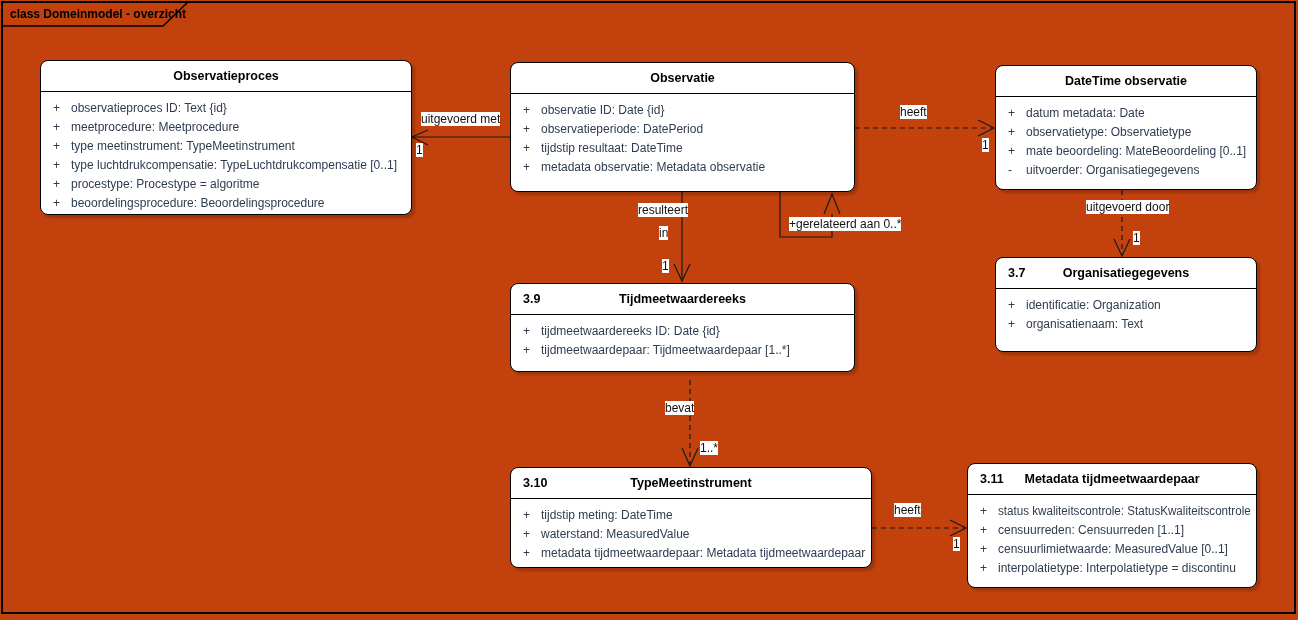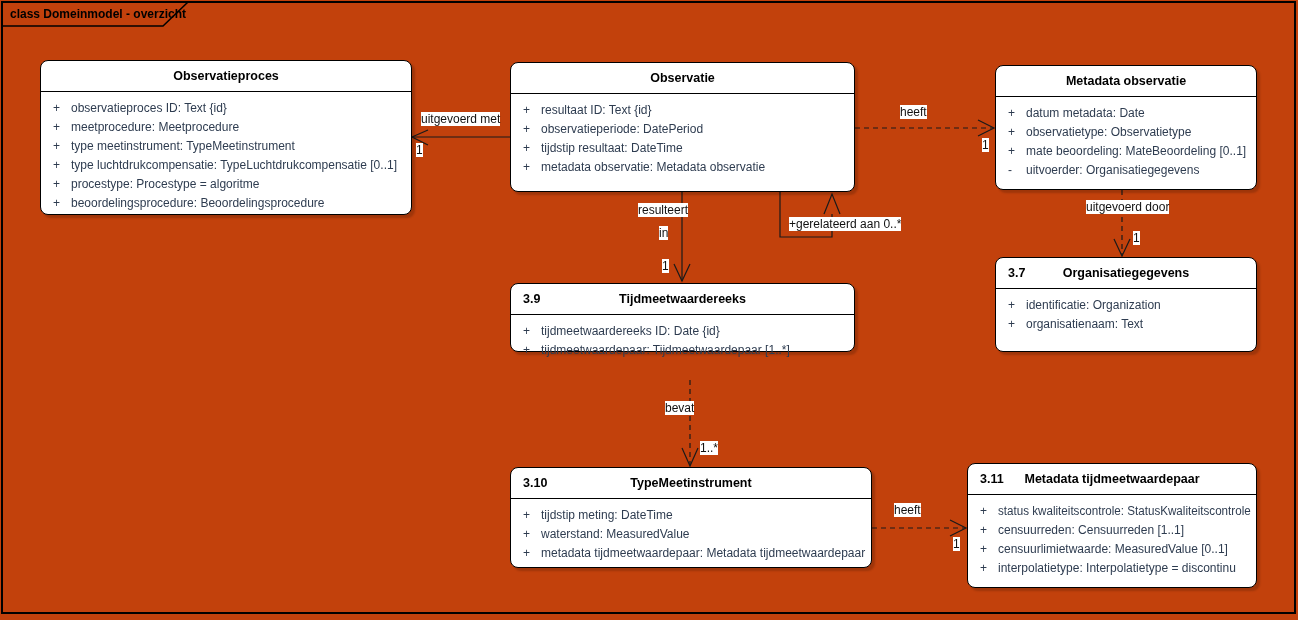--- a/index.html
+++ b/index.html
@@ -109,41 +109,41 @@
   </div>
 
   <div class="cbox" style="left:510px;top:62px;width:345px;height:130px;">
     <div class="ctitle">
       <span class="cnum"></span>
       <span class="cname">Observatie</span>
     </div>
     <div class="cattrs">
         <div class="arow">
         <span class="avis">+</span>
-        <span class="attr-text">resultaat ID: Text {id}</span>
+        <span class="attr-text">observatie ID: Date {id}</span>
       </div>
         <div class="arow">
         <span class="avis">+</span>
         <span class="attr-text">observatieperiode: DatePeriod</span>
       </div>
         <div class="arow">
         <span class="avis">+</span>
         <span class="attr-text">tijdstip resultaat: DateTime</span>
       </div>
         <div class="arow">
         <span class="avis">+</span>
         <span class="attr-text">metadata observatie: Metadata observatie</span>
       </div>
       </div>
   </div>
 
   <div class="cbox" style="left:995px;top:65px;width:262px;height:125px;">
     <div class="ctitle">
       <span class="cnum"></span>
-      <span class="cname">Metadata observatie</span>
+      <span class="cname">DateTime observatie</span>
     </div>
     <div class="cattrs">
         <div class="arow">
         <span class="avis">+</span>
         <span class="attr-text">datum metadata: Date</span>
       </div>
         <div class="arow">
         <span class="avis">+</span>
         <span class="attr-text">observatietype: Observatietype</span>
       </div>
@@ -168,21 +168,21 @@
         <span class="avis">+</span>
         <span class="attr-text">identificatie: Organization</span>
       </div>
         <div class="arow">
         <span class="avis">+</span>
         <span class="attr-text">organisatienaam: Text</span>
       </div>
       </div>
   </div>
 
-  <div class="cbox" style="left:510px;top:283px;width:345px;height:69px;">
+  <div class="cbox" style="left:510px;top:283px;width:345px;height:89px;">
     <div class="ctitle">
       <span class="cnum">3.9</span>
       <span class="cname">Tijdmeetwaardereeks</span>
     </div>
     <div class="cattrs">
         <div class="arow">
         <span class="avis">+</span>
         <span class="attr-text">tijdmeetwaardereeks ID: Date {id}</span>
       </div>
         <div class="arow">

